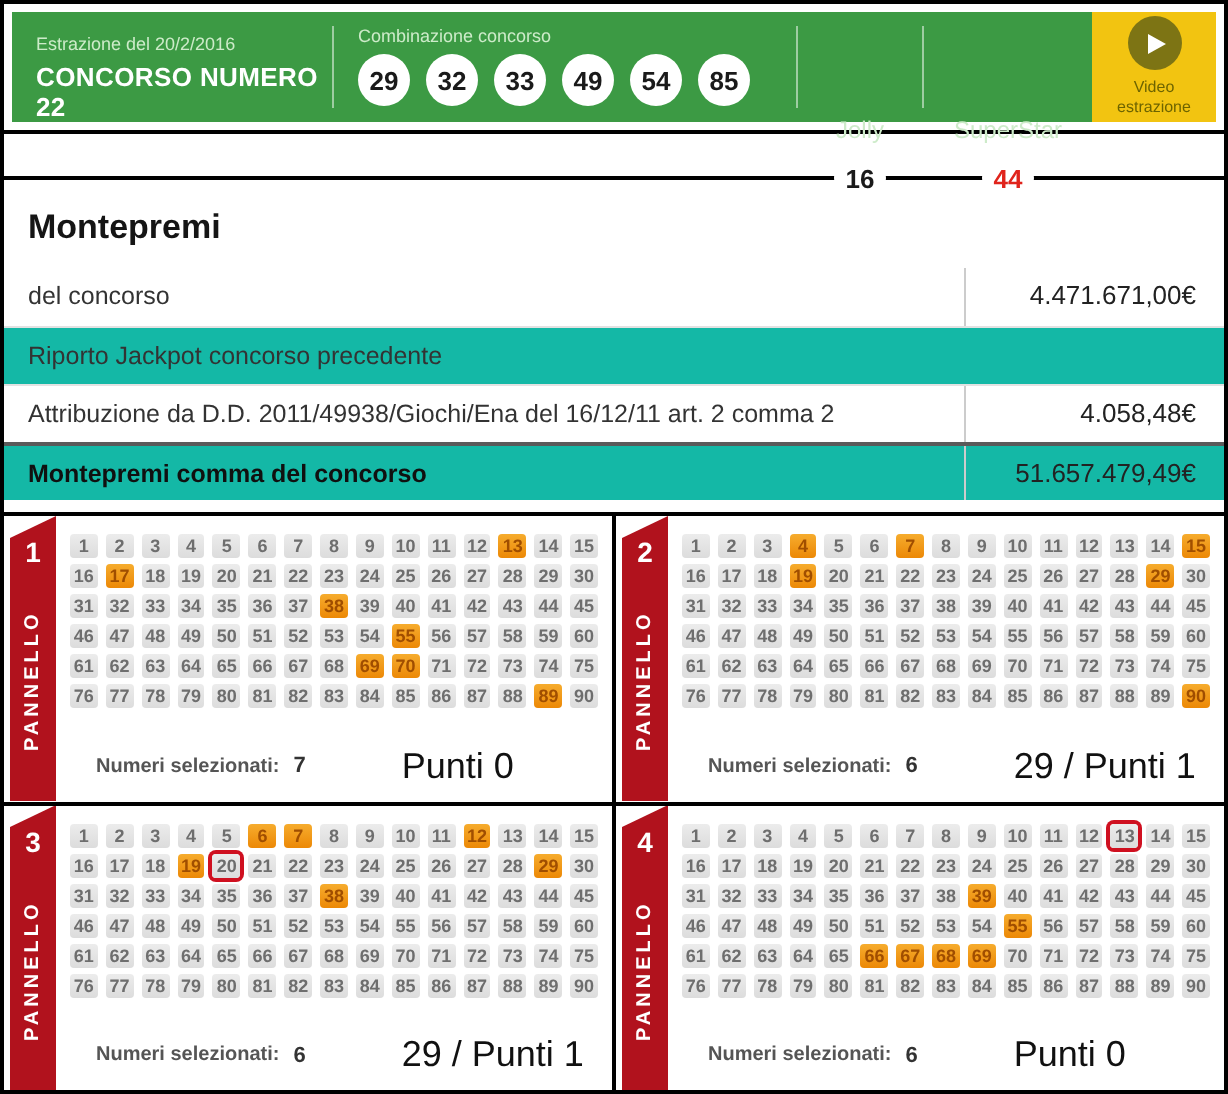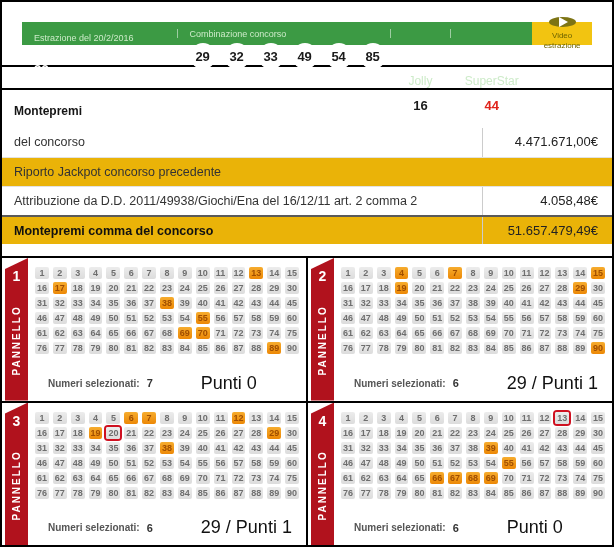--- a/index.html
+++ b/index.html
@@ -5,21 +5,21 @@
   * { margin:0; padding:0; box-sizing:border-box; }
   html,body { background:#fff; }
   body { font-family:"Liberation Sans", sans-serif; }
 
   .page {
     position:relative; width:614px; height:547px;
     border:2px solid #000; background:#fff; overflow:hidden;
   }
 
   
-  .header-section { height:65px; border-bottom:2px solid #000; padding:20px; }
+  .header-section { height:65px; border-bottom:2px solid #000; padding:4px; }
   .banner { height:100%; background:var(--banner-green,#3c9a44); display:flex; align-items:stretch; }
   .banner-left { width:160px; padding:11px 0 0 12px; }
   .draw-info { font-size:9px; color:#cdebc9; margin-bottom:4px; }
   .contest-title { font-size:13px; font-weight:bold; color:#fff; letter-spacing:.2px; }
   .vdiv { width:1px; background:rgba(255,255,255,.5); margin:7px 0; }
   .banner-combo { flex:1; padding:7px 4px 0 12px; }
   .combo-label { font-size:9px; color:#cdebc9; margin-bottom:4px; }
   .balls { display:flex; gap:8px; }
   .ball {
     width:26px; height:26px; border-radius:50%; background:#fff;
@@ -40,24 +40,24 @@
     display:flex; align-items:center; justify-content:center;
   }
   .play-triangle {
     width:0; height:0; margin-left:3px;
     border-left:9px solid #fff; border-top:5px solid transparent; border-bottom:5px solid transparent;
   }
   .video-label { font-size:8px; font-weight:normal; color:#6d6400; line-height:1.25; text-align:center; }
 
   
   .montepremi-section { margin-top:21px; border-top:2px solid #000; height:166px; }
-  .mp-title { font-size:12px; font-weight:bold; color:#151515; margin:14px 0 10px 12px; }
+  .mp-title { font-size:17px; font-weight:bold; color:#151515; margin:14px 0 10px 12px; }
   .mp-row { display:flex; height:29px; line-height:28px; }
   .mp-row + .mp-row { border-top:1px solid #e2e2e2; }
-  .mp-row.shaded { background:#eab308; }
+  .mp-row.shaded { background:#14b8a6; }
   .mp-row.total { border-top:2px solid #5a5a5a; }
   .mp-label { flex:1; padding-left:12px; font-size:12.5px; color:#333; white-space:nowrap; overflow:hidden; }
   .mp-row.total .mp-label { font-weight:bold; color:#101010; }
   .mp-value { width:130px; border-left:1px solid #ccc; text-align:right; padding-right:14px; font-size:13px; color:#222; }
 
   
   .panels-section {
     position:absolute; left:0; right:0; top:254px; bottom:0;
     border-top:2px solid #000; background:#000;
     display:grid; grid-template-columns:1fr 1fr; grid-template-rows:1fr 1fr; gap:2px;

